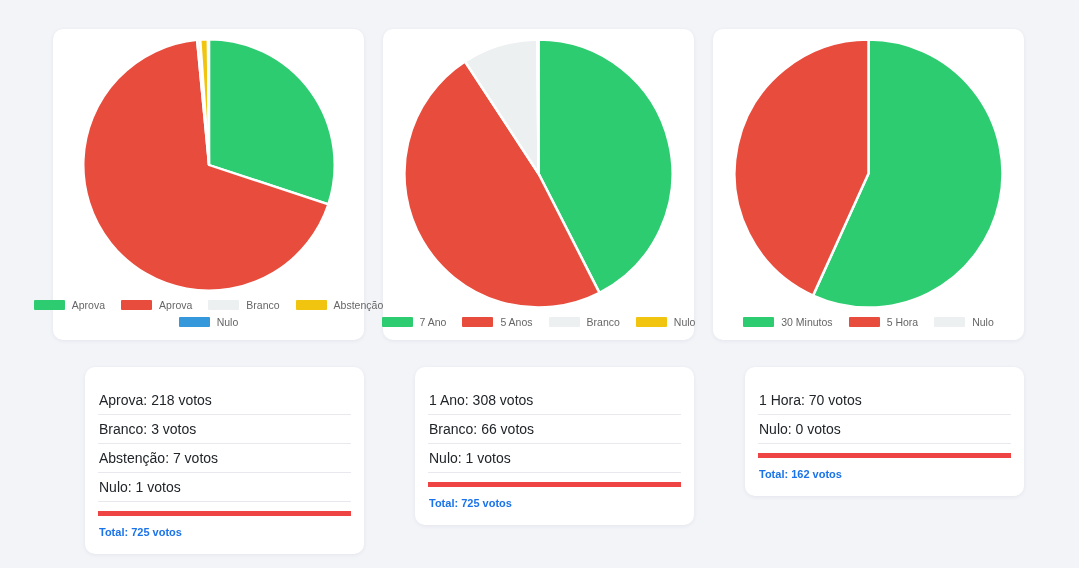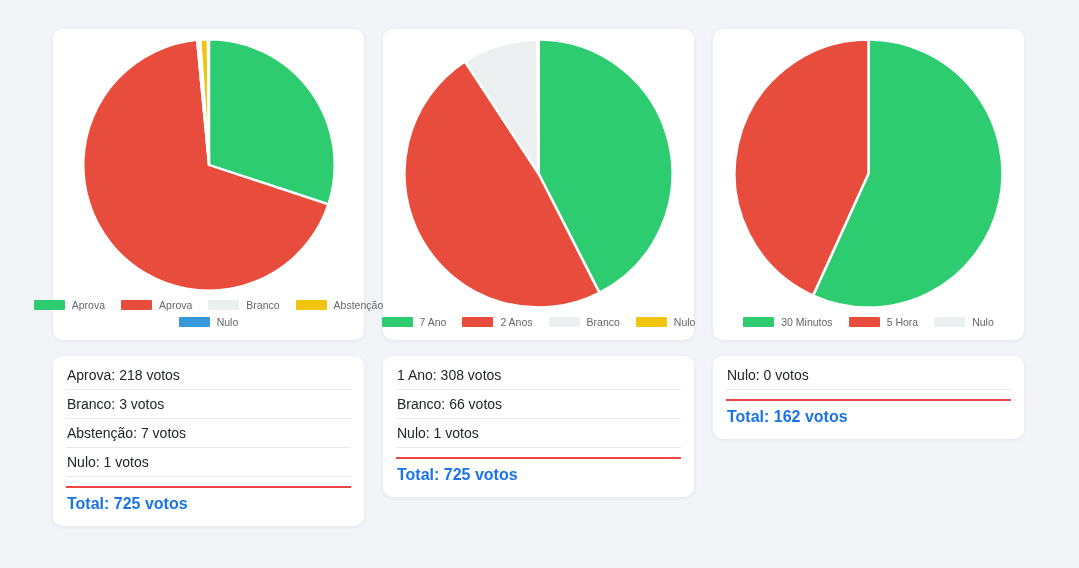--- a/index.html
+++ b/index.html
@@ -9,21 +9,21 @@
     height: 568px;
     background: #f3f4f8;
     font-family: "Liberation Sans", sans-serif;
     overflow: hidden;
   }
   .grid {
     box-sizing: border-box;
     padding: 29px 53px 0 53px;
     display: grid;
     grid-template-columns: repeat(3, 311px);
-    gap: 16px 19px;
+    gap: 27px 19px;
     align-items: start;
   }
   .card {
     background: #ffffff;
     border-radius: 10px;
     box-shadow: 0 1px 4px rgba(30, 40, 90, 0.07);
   }
   .chart-card {
     box-sizing: border-box;
     height: 311px;
@@ -63,34 +63,35 @@
     white-space: nowrap;
   }
   .swatch {
     width: 31px;
     height: 10px;
     border-radius: 1px;
     display: inline-block;
   }
   .list-card {
     box-sizing: border-box;
-    padding: 5px 13px 10px 13px;
+    padding: 19px 13px 10px 13px;
+    margin-left: 32px;
   }
   .vote-row {
     font-size: 14px;
     line-height: 14px;
     color: #212529;
     padding: 7px 1px 7px 1px;
     border-bottom: 1px solid #e8e8ee;
   }
   .total-row {
-    border-top: 2px solid #ef4444;
+    border-top: 5px solid #ef4444;
     margin-top: 9px;
     padding: 9px 1px 5px 1px;
-    font-size: 16px;
+    font-size: 11px;
     line-height: 14px;
     font-weight: bold;
     color: #1a73e8;
   }
 </style>
 </head>
 <body>
 
 <div class="grid">
 
@@ -142,21 +143,21 @@
         </svg>
       </div>
     <div class="legend">
         <div class="legend-row">
           <span class="legend-item">
             <span class="swatch" style="background: rgb(46, 204, 113);"></span>
             <span>7 Ano</span>
           </span>
           <span class="legend-item">
             <span class="swatch" style="background: rgb(231, 76, 60);"></span>
-            <span>2 Anos</span>
+            <span>5 Anos</span>
           </span>
           <span class="legend-item">
             <span class="swatch" style="background: rgb(236, 240, 241);"></span>
             <span>Branco</span>
           </span>
           <span class="legend-item">
             <span class="swatch" style="background: rgb(241, 196, 15);"></span>
             <span>Nulo</span>
           </span>
         </div>
@@ -195,17 +196,18 @@
       <div class="vote-row">Nulo: 1 votos</div>
       <div class="total-row">Total: 725 votos</div>
     </div>
   <div class="card list-card">
       <div class="vote-row">1 Ano: 308 votos</div>
       <div class="vote-row">Branco: 66 votos</div>
       <div class="vote-row">Nulo: 1 votos</div>
       <div class="total-row">Total: 725 votos</div>
     </div>
   <div class="card list-card">
+      <div class="vote-row">1 Hora: 70 votos</div>
       <div class="vote-row">Nulo: 0 votos</div>
       <div class="total-row">Total: 162 votos</div>
     </div>
 
 </div>
 
 </body></html>

